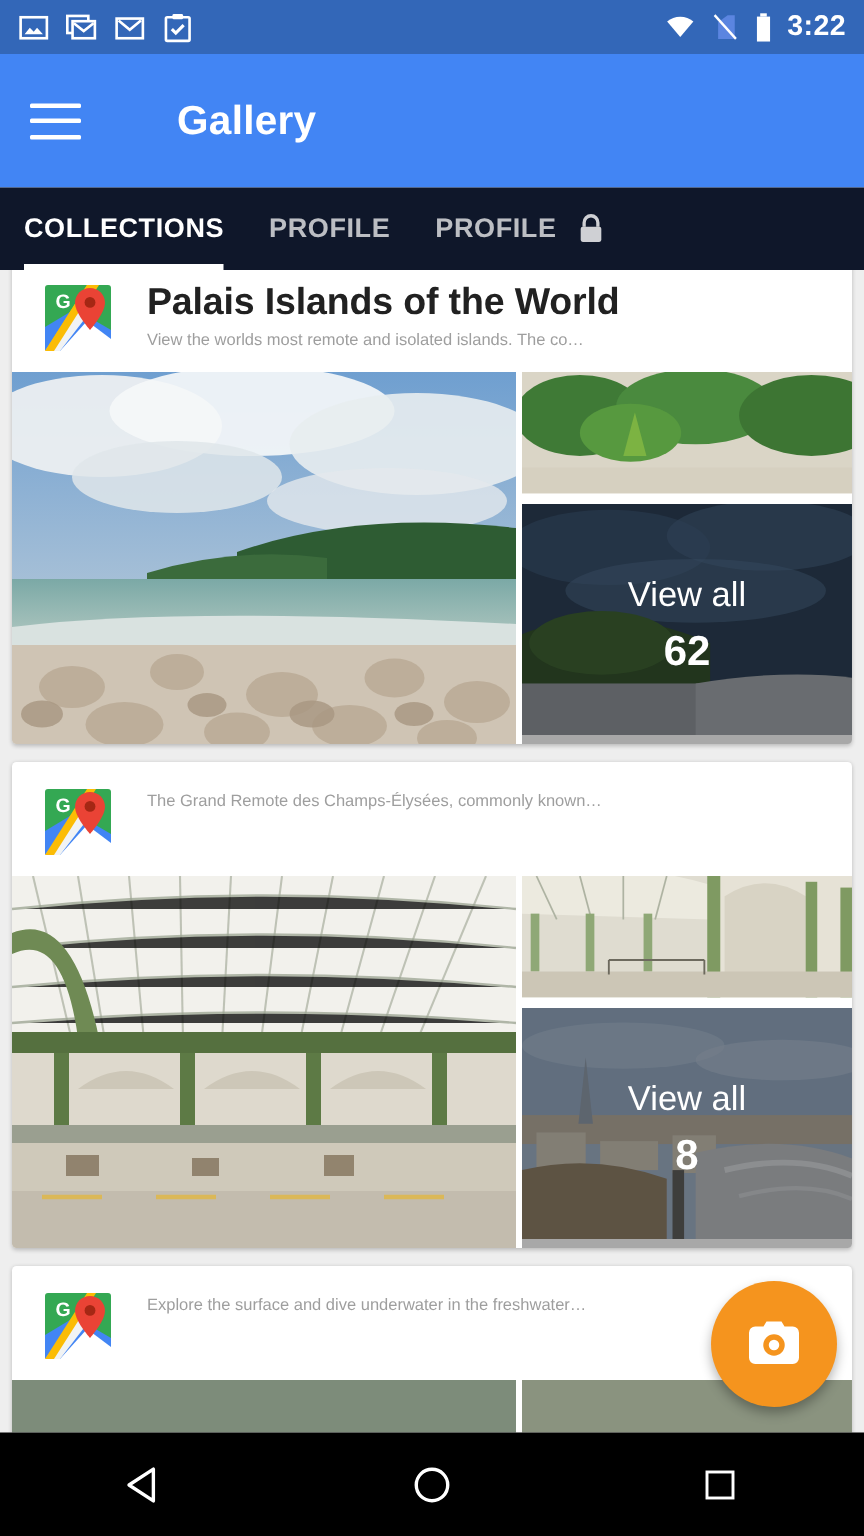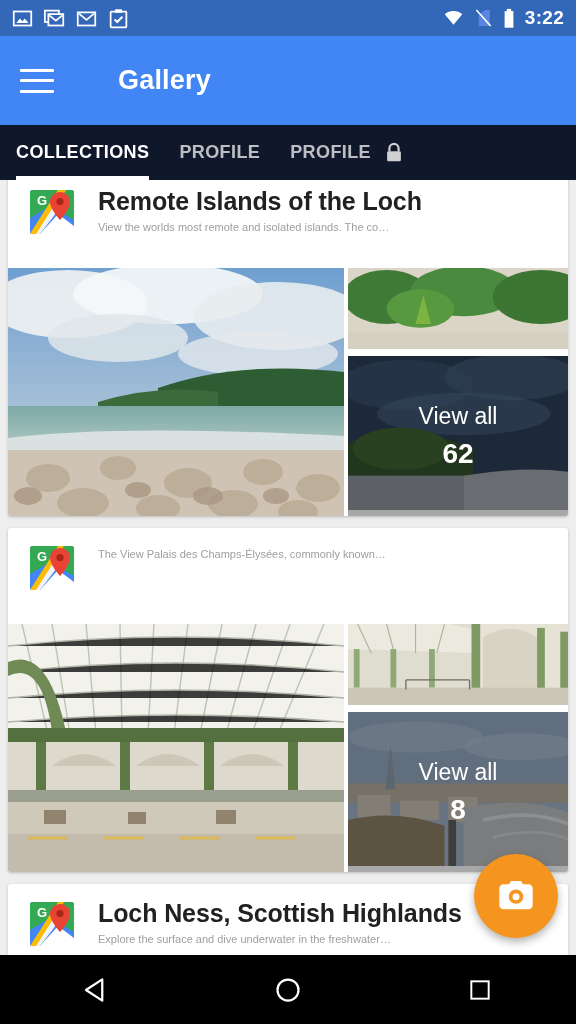--- a/index.html
+++ b/index.html
@@ -56,21 +56,21 @@
   .gmaps-icon { width:48px; height:48px; flex:none; position:relative; margin-top:2px; }
   .card-text { margin-left:22px; min-width:0; flex:1; padding-top:1px; }
   .card-title {
     font-size:25px; color:#212121; font-weight:bold; letter-spacing:-.1px;
     white-space:nowrap; overflow:hidden;
   }
   .card-sub {
     font-size:11px; color:#9e9e9e; margin-top:5px;
     white-space:nowrap; overflow:hidden; text-overflow:ellipsis;
   }
-  .grid { display:flex; gap:4px; height:248px; padding:0;margin-top:20px; }
+  .grid { display:flex; gap:4px; height:248px; padding:0; }
   .grid .big { flex:0 0 336px; position:relative; overflow:hidden; }
   .grid .col { flex:1; display:flex; flex-direction:column; gap:4px; }
   .grid .small { flex:0 0 84px; position:relative; overflow:hidden; }
   .grid .viewall { flex:1; position:relative; overflow:hidden; }
   .ph { position:absolute; inset:0; }
   .overlay {
     position:absolute; inset:0; background:rgba(0,0,0,.34);
     display:flex; flex-direction:column; align-items:center; justify-content:center;
     color:#fff;
   }
@@ -172,21 +172,21 @@
             <path d="M2 46L30 2h8L10 46z" fill="#fbbc05"></path>
             <path d="M12 46l18-20 16 12v8z" fill="#ffffff"></path>
             <path d="M2 46L26 16l6 4L12 46z" fill="#f1f3f4"></path>
             <path d="M2 46L30 2h6L8 46z" fill="#fbbc05"></path>
             <text x="9" y="17" font-family="Liberation Sans, sans-serif" font-size="13" font-weight="bold" fill="#ffffff">G</text>
             <path d="M32 4c5.5 0 10 4.4 10 9.9 0 7-10 18.1-10 18.1S22 20.9 22 13.9C22 8.4 26.5 4 32 4z" fill="#ea4335"></path>
             <circle cx="32" cy="13.6" r="3.6" fill="#a52714"></circle>
           </svg>
         </div>
         <div class="card-text">
-          <div class="card-title">Remote Islands of the Loch</div>
+          <div class="card-title">Palais Islands of the World</div>
           <div class="card-sub">View the worlds most remote and isolated islands. The co…</div>
         </div>
       </div>
       <div class="grid">
         <div class="big">
           <svg class="ph" viewBox="0 0 336 248" preserveAspectRatio="none">
             <defs>
               <linearGradient id="c1sky" x1="0" y1="0" x2="0" y2="1">
                   <stop offset="0" stop-color="#6f9fd0"></stop>
                   <stop offset="1" stop-color="#cfd8dc"></stop>
@@ -266,21 +266,21 @@
             <path d="M2 46V30l20-12 24 14v14z" fill="#4285f4"></path>
             <path d="M12 46l18-20 16 12v8z" fill="#ffffff"></path>
             <path d="M2 46L26 16l6 4L12 46z" fill="#f1f3f4"></path>
             <path d="M2 46L30 2h6L8 46z" fill="#fbbc05"></path>
             <text x="9" y="17" font-family="Liberation Sans, sans-serif" font-size="13" font-weight="bold" fill="#ffffff">G</text>
             <path d="M32 4c5.5 0 10 4.4 10 9.9 0 7-10 18.1-10 18.1S22 20.9 22 13.9C22 8.4 26.5 4 32 4z" fill="#ea4335"></path>
             <circle cx="32" cy="13.6" r="3.6" fill="#a52714"></circle>
           </svg>
         </div>
         <div class="card-text">
-          <div class="card-sub">The View Palais des Champs-Élysées, commonly known…</div>
+          <div class="card-sub">The Grand Remote des Champs-Élysées, commonly known…</div>
         </div>
       </div>
       <div class="grid">
         <div class="big">
           <svg class="ph" viewBox="0 0 336 248" preserveAspectRatio="none">
             <rect width="336" height="248" fill="#e8e6de"></rect>
             <path d="M0 0 Q168 -26 336 0 L336 110 L0 110z" fill="#f2f1ec"></path>
             <g stroke="#b9bdb0" stroke-width="1.4" opacity=".9">
               <path d="M14 0 L40 110"></path>
                 <path d="M44 0 L62 110"></path>
@@ -394,21 +394,20 @@
             <path d="M2 46V30l20-12 24 14v14z" fill="#4285f4"></path>
             <path d="M12 46l18-20 16 12v8z" fill="#ffffff"></path>
             <path d="M2 46L26 16l6 4L12 46z" fill="#f1f3f4"></path>
             <path d="M2 46L30 2h6L8 46z" fill="#fbbc05"></path>
             <text x="9" y="17" font-family="Liberation Sans, sans-serif" font-size="13" font-weight="bold" fill="#ffffff">G</text>
             <path d="M32 4c5.5 0 10 4.4 10 9.9 0 7-10 18.1-10 18.1S22 20.9 22 13.9C22 8.4 26.5 4 32 4z" fill="#ea4335"></path>
             <circle cx="32" cy="13.6" r="3.6" fill="#a52714"></circle>
           </svg>
         </div>
         <div class="card-text">
-          <div class="card-title">Loch Ness, Scottish Highlands</div>
           <div class="card-sub">Explore the surface and dive underwater in the freshwater…</div>
         </div>
       </div>
       <div class="grid">
         <div class="big">
           <svg class="ph" viewBox="0 0 336 248" preserveAspectRatio="none">
               <rect width="336" height="248" fill="#7d8c7a"></rect>
             </svg>
         </div>
         <div class="col">

